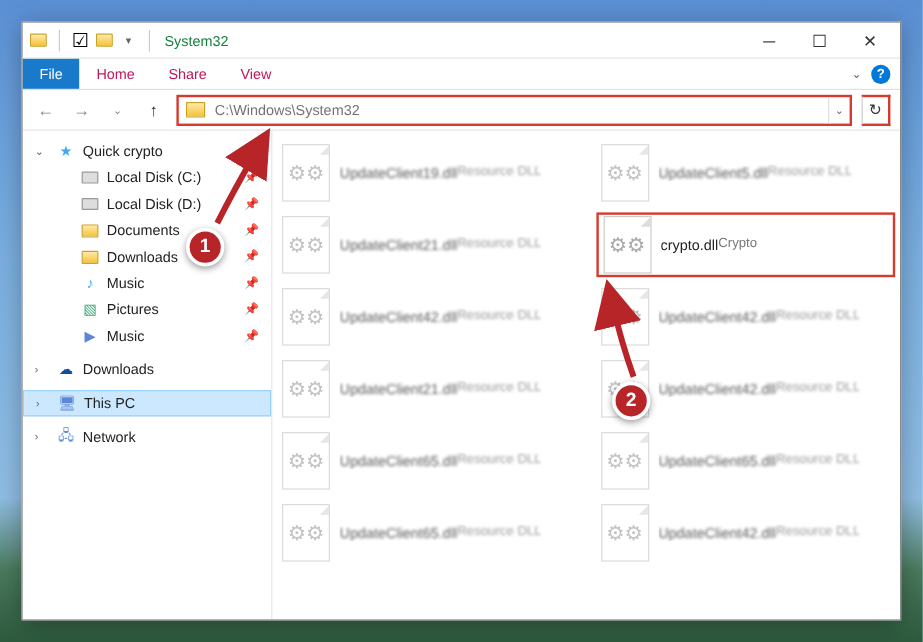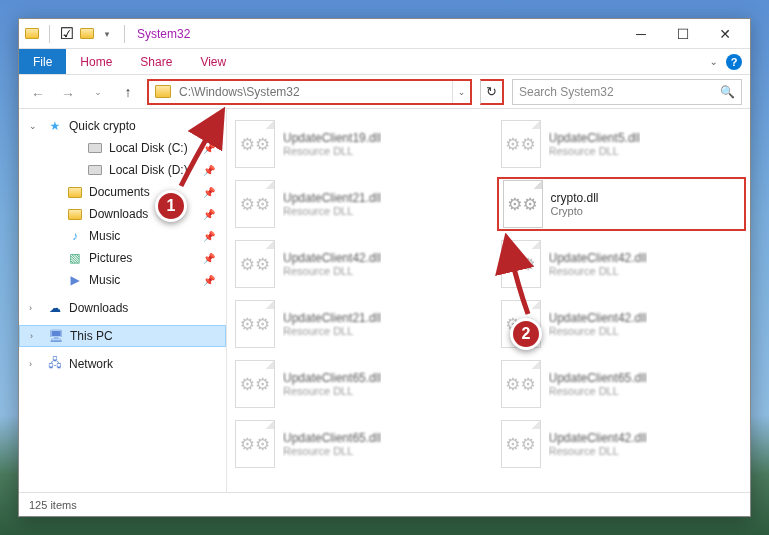--- a/index.html
+++ b/index.html
@@ -4,21 +4,21 @@
 <style>
 * { box-sizing: border-box; margin: 0; padding: 0; font-family: 'Segoe UI', Tahoma, sans-serif; }
 body { width: 769px; height: 535px; background: linear-gradient(to bottom, #5a8fd4 0%, #7aafdf 40%, #9cc5e5 100%); position: relative; overflow: hidden; }
 .bg-trees { position: absolute; bottom: 0; left: 0; right: 0; height: 120px; background: linear-gradient(to top, #2d5a3d 0%, #4a7a5d 50%, transparent 100%); z-index: 0; }
 .window { position: absolute; top: 18px; left: 18px; right: 18px; bottom: 18px; background: #fff; border: 1px solid #888; box-shadow: 0 4px 20px rgba(0,0,0,0.3); z-index: 1; display: flex; flex-direction: column; }
 .titlebar { height: 30px; display: flex; align-items: center; padding: 0 4px; background: #fff; border-bottom: 1px solid #e0e0e0; }
 .titlebar-icons { display: flex; gap: 2px; align-items: center; margin-right: 6px; }
 .qat-icon { width: 18px; height: 18px; display: flex; align-items: center; justify-content: center; }
 .folder-tiny { width: 14px; height: 11px; background: linear-gradient(#ffe9a8,#f5c339); border: 1px solid #c9a227; border-radius: 1px; }
 .title-sep { width: 1px; height: 18px; background: #ccc; margin: 0 6px; }
-.title-text { font-size: 12px; color: #a21caf; }
+.title-text { font-size: 12px; color: #15803d; }
 .win-controls { margin-left: auto; display: flex; }
 .win-btn { width: 42px; height: 28px; display: flex; align-items: center; justify-content: center; font-size: 14px; color: #333; cursor: pointer; }
 .ribbon { height: 26px; display: flex; align-items: stretch; border-bottom: 1px solid #e0e0e0; background: #fff; }
 .ribbon-tab { padding: 0 14px; font-size: 12px; display: flex; align-items: center; cursor: pointer; color: #be185d; }
 .ribbon-tab.file { background: #1979ca; color: #fff; }
 .ribbon-right { margin-left: auto; display: flex; align-items: center; gap: 8px; padding-right: 8px; }
 .help-icon { width: 16px; height: 16px; border-radius: 50%; background: #0078d7; color: #fff; font-size: 11px; font-weight: bold; display: flex; align-items: center; justify-content: center; }
 .expand-icon { color: #666; font-size: 10px; }
 .navbar { height: 34px; display: flex; align-items: center; gap: 8px; padding: 4px 8px; background: #fff; border-bottom: 1px solid #e0e0e0; }
 .nav-arrow { width: 22px; height: 22px; display: flex; align-items: center; justify-content: center; color: #888; cursor: pointer; font-size: 14px; }
@@ -49,21 +49,21 @@
 .ic-cloud { color: #0f4e9b; }
 .ic-pc { color: #5d87d6; }
 .ic-net { color: #5d87d6; }
 .content { flex: 1; padding: 8px 4px; overflow-y: auto; position: relative; }
 .grid { display: grid; grid-template-columns: 1fr 1fr; gap: 6px 16px; }
 .file-item { display: flex; align-items: center; height: 54px; padding: 4px; }
 .file-item.highlighted { border: 2px solid #d63a2f; }
 .file-icon { width: 40px; height: 48px; background: #fff; border: 1px solid #ccc; display: flex; align-items: center; justify-content: center; margin-right: 8px; flex-shrink: 0; position: relative; }
 .file-icon::before { content: ''; position: absolute; top: 0; right: 0; width: 8px; height: 8px; background: linear-gradient(135deg, transparent 50%, #ddd 50%); }
 .gear-glyph { color: #aaa; font-size: 17px; }
-.file-text { display: flex; flex-direction: column; justify-content: center; overflow: hidden; }
+.file-text { display: flex; flex-direction: row; justify-content: center; overflow: hidden; }
 .file-name { font-size: 12px; color: #222; white-space: nowrap; }
 .file-desc { font-size: 11px; color: #777; white-space: nowrap; }
 .file-item.blurred .file-name, .file-item.blurred .file-desc { filter: blur(1.2px); opacity: 0.75; }
 .file-item.blurred .file-icon { opacity: 0.7; filter: blur(0.6px); }
 .statusbar { height: 24px; border-top: 1px solid #e0e0e0; display: flex; align-items: center; padding: 0 10px; font-size: 11px; color: #555; background: #fff; }
 .callout-1 { position: absolute; top: 190px; left: 155px; z-index: 10; }
 .callout-2 { position: absolute; top: 318px; left: 510px; z-index: 10; }
 .callout-circle { width: 32px; height: 32px; background: #b82528; border: 3px solid #fff; border-radius: 50%; box-shadow: 0 2px 6px rgba(0,0,0,0.4); color: #fff; font-size: 16px; font-weight: bold; display: flex; align-items: center; justify-content: center; position: relative; }
 .callout-1 .arrow { position: absolute; top: -72px; left: 18px; width: 50px; height: 72px; }
 .callout-2 .arrow { position: absolute; top: -72px; left: -6px; width: 40px; height: 72px; }
@@ -112,42 +112,38 @@
     <div class="nav-arrow">←</div>
     <div class="nav-arrow">→</div>
     <div class="nav-arrow" style="font-size:9px">⌄</div>
     <div class="nav-arrow enabled">↑</div>
     <div class="address-wrap">
       <div class="address-folder"></div>
       <span class="address-text">C:\Windows\System32</span>
       <div class="address-drop">⌄</div>
     </div>
     <div class="refresh-btn">↻</div>
-    <div class="search-wrap">
-      <span class="search-text">Search System32</span>
-      <span class="search-icon">🔍</span>
-    </div>
   </div>
 
   <div class="body">
     <div class="sidebar">
       <div class="side-group">
         <div class="side-item head">
           <span class="exp">⌄</span>
           <span class="side-icon ic-star">★</span>
           <span>Quick crypto</span>
         </div>
-        <div class="side-item" style="padding-left:68px">
+        <div class="side-item" style="padding-left:48px">
           <span class="side-icon">
               <div class="ic-drive"></div>
             </span>
           <span>Local Disk (C:)</span>
           <span class="pin">📌</span>
         </div>
-        <div class="side-item" style="padding-left:68px">
+        <div class="side-item" style="padding-left:48px">
           <span class="side-icon">
               <div class="ic-drive"></div>
             </span>
           <span>Local Disk (D:)</span>
           <span class="pin">📌</span>
         </div>
         <div class="side-item" style="padding-left:48px">
           <span class="side-icon">
               <div class="ic-folder"></div>
             </span>
@@ -307,23 +303,20 @@
             </div>
     <div class="file-text">
       <span class="file-name">UpdateClient42.dll</span>
       <span class="file-desc">Resource DLL</span>
     </div>
           </div>
         </div>
     </div>
   </div>
 
-  <div class="statusbar">
-    <span>125 items</span>
-  </div>
 </div>
 
 <div class="callout callout-1">
   <svg class="arrow" viewBox="0 0 50 72">
     <defs>
         <marker id="ah1" markerWidth="8" markerHeight="8" refX="4" refY="4" orient="auto">
           <path d="M0,0 L8,4 L0,8 Z" fill="#b82528"></path>
         </marker>
       </defs>
     <path d="M8,68 Q22,40 42,6" stroke="#b82528" stroke-width="5" fill="none" marker-end="url(#ah1)"></path>

